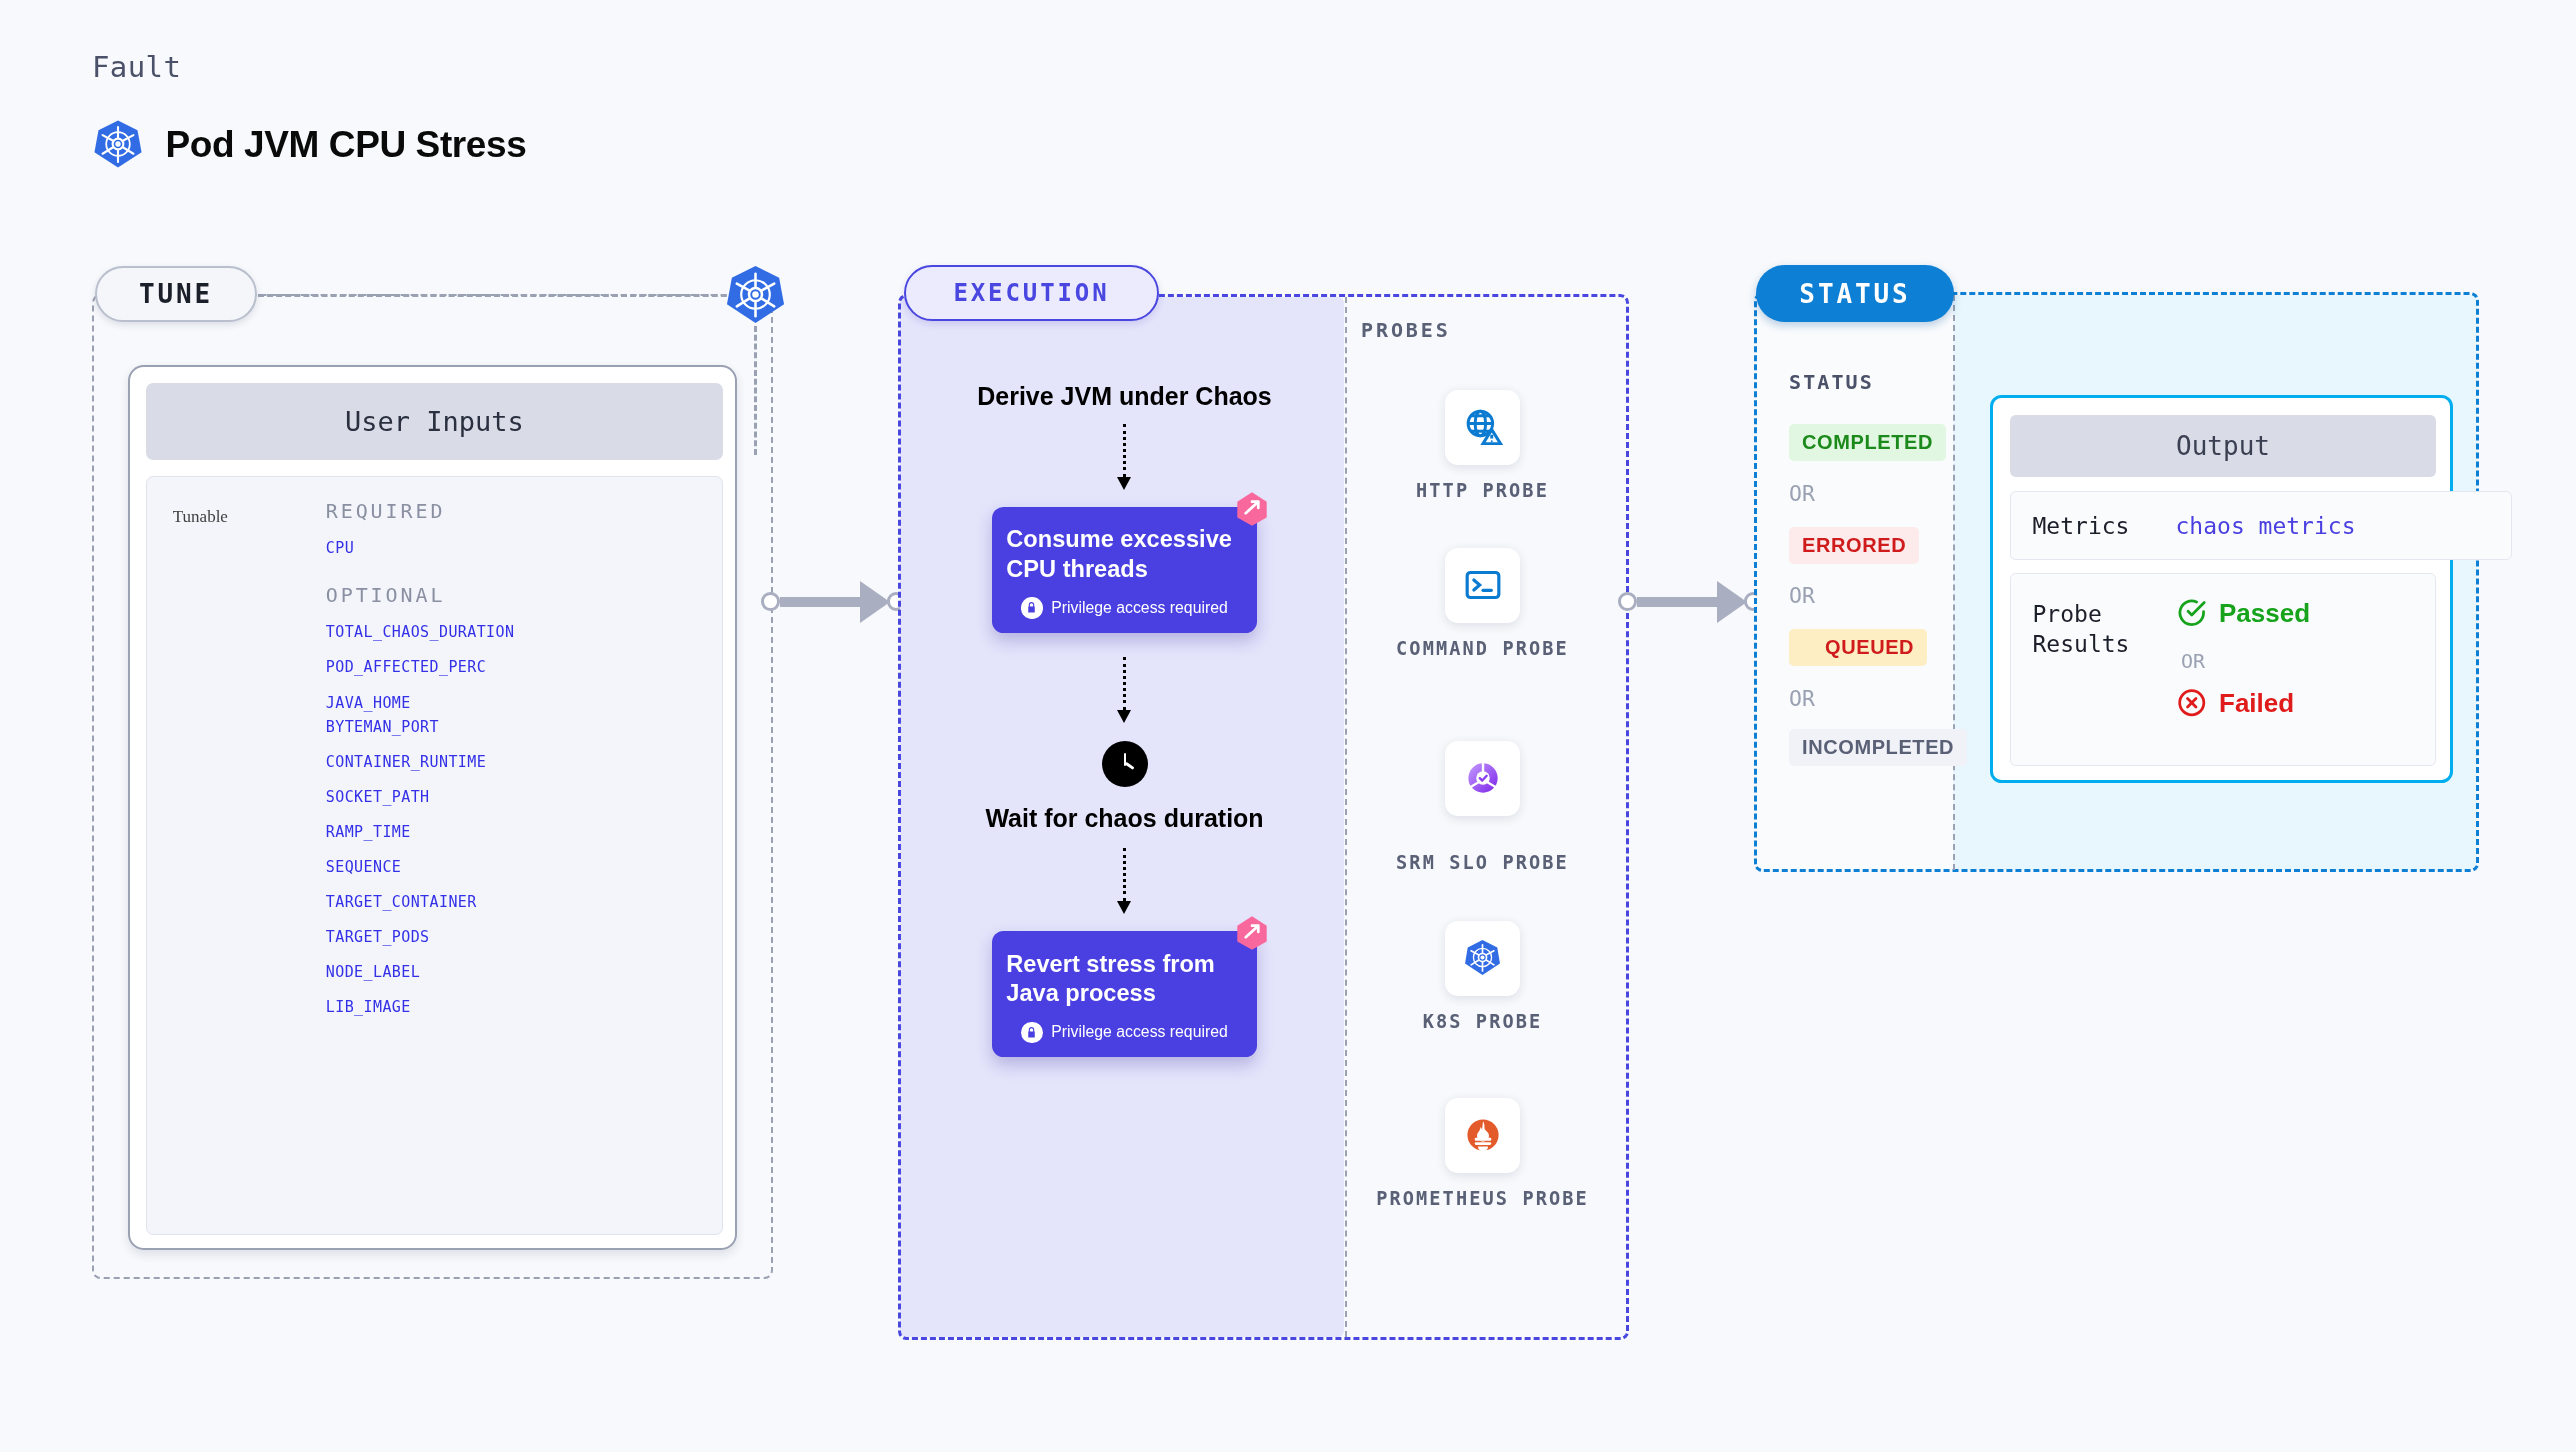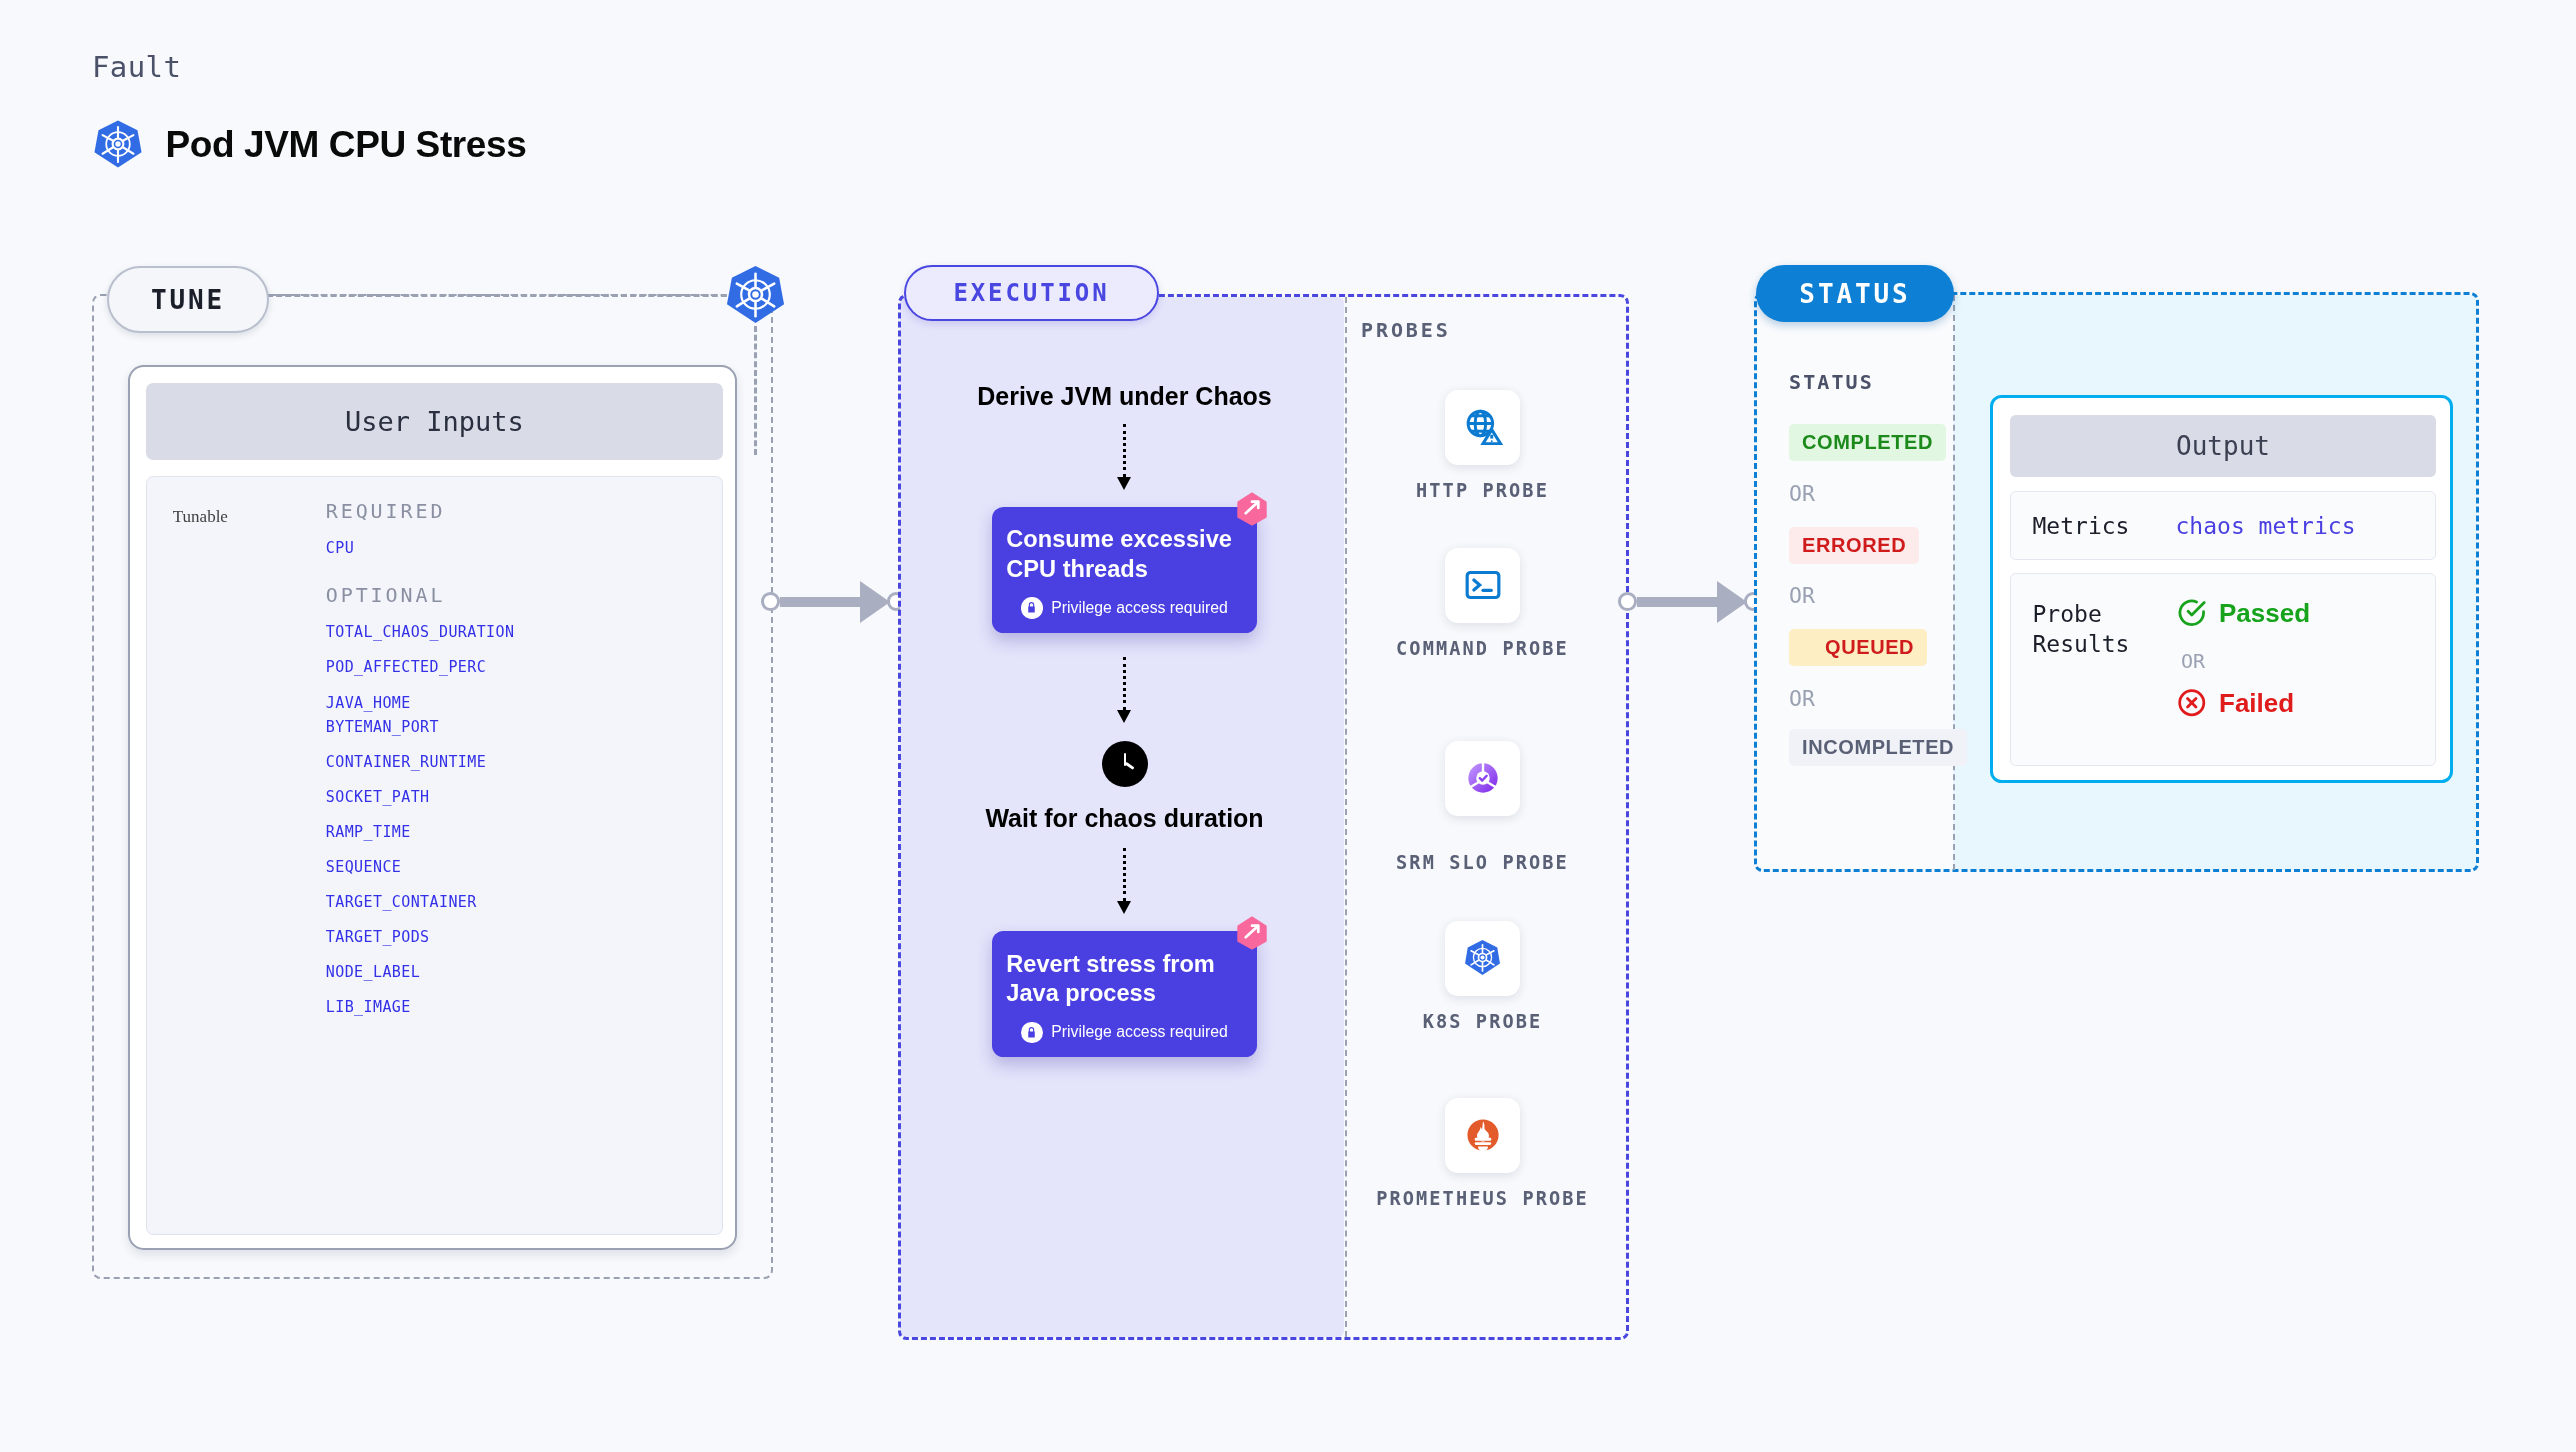--- a/index.html
+++ b/index.html
@@ -24,21 +24,21 @@
   .panel { position: absolute; }
   .pill {
     position: absolute; display: flex; align-items: center; justify-content: center;
     font-family: "DejaVu Sans Mono", monospace; font-weight: bold;
     letter-spacing: 2.9px; border-radius: 716px; z-index: 6;
   }
 
   
   #tune-box { left: 92px; top: 294px; width: 681px; height: 985px;
     border: 2.9px dashed #9aa1b2; border-radius: 8.6px; background: transparent; }
-  #tune-pill { left: 107px; top: 266px; width: 162px; height: 67px;
+  #tune-pill { left: 95px; top: 266px; width: 162px; height: 56px;
     background: #f4f6fa; border: 2.1px solid #b9bfcd; color: #1b1f2a; font-size: 26px;
     box-shadow: 0 2.9px 7.2px rgba(40,50,80,.13); }
   .tune-dash { position: absolute; left: 258px; top: 294px; width: 487px; height: 0;
     border-top: 3.6px dashed #9aa1b2; }
   .tune-k8s { position: absolute; left: 724px; top: 263px; width: 63px; height: 63px; z-index: 7; }
   .tune-vert { position: absolute; left: 754px; top: 326px; width: 0; height: 129px;
     border-left: 3.6px dashed #9aa1b2; }
 
   .ui-card {
     position: absolute; left: 128px; top: 365px; width: 609px; height: 885px;
@@ -144,21 +144,21 @@
     display: flex; align-items: center; padding: 0 13px; height: 37px; }
   .or-txt { position: absolute; left: 1789px; font-size: 21.5px; color: #9aa1b2;
     font-family: "DejaVu Sans Mono", monospace; }
 
   .out-card { position: absolute; left: 1990px; top: 395px; width: 463px; height: 388px;
     background: #fff; border: 3.6px solid #00aeef; border-radius: 11.5px; }
   .out-head { position: absolute; left: 17px; top: 17px; width: 426px; height: 62px;
     background: #d9dbe6; border-radius: 5.7px; display: flex; align-items: center;
     justify-content: center; font-family: "DejaVu Sans Mono", monospace;
     font-size: 26px; color: #3a4052; }
-  .out-metrics { position: absolute; left: 17px; top: 93px; width: 426px; height: 69px;
+  .out-metrics { position: absolute; left: 17px; top: 93px; width: 502px; height: 69px;
     background: #fafbfd; border: 1.4px solid #e3e7ef; border-radius: 5.7px;
     display: flex; align-items: center; }
   .out-probes { position: absolute; left: 17px; top: 175px; width: 426px; height: 193px;
     background: #fafbfd; border: 1.4px solid #e3e7ef; border-radius: 5.7px; }
   .mono-lbl { font-family: "DejaVu Sans Mono", monospace; font-size: 23px; color: #1b1f2a; }
   .mono-val { font-family: "DejaVu Sans Mono", monospace; font-size: 23px; color: #4a3fe0; }
 
   
   .conn { position: absolute; height: 43px; display: flex; align-items: center; }
   .conn .dot { width: 18.6px; height: 18.6px; border-radius: 50%; background: #fff;

